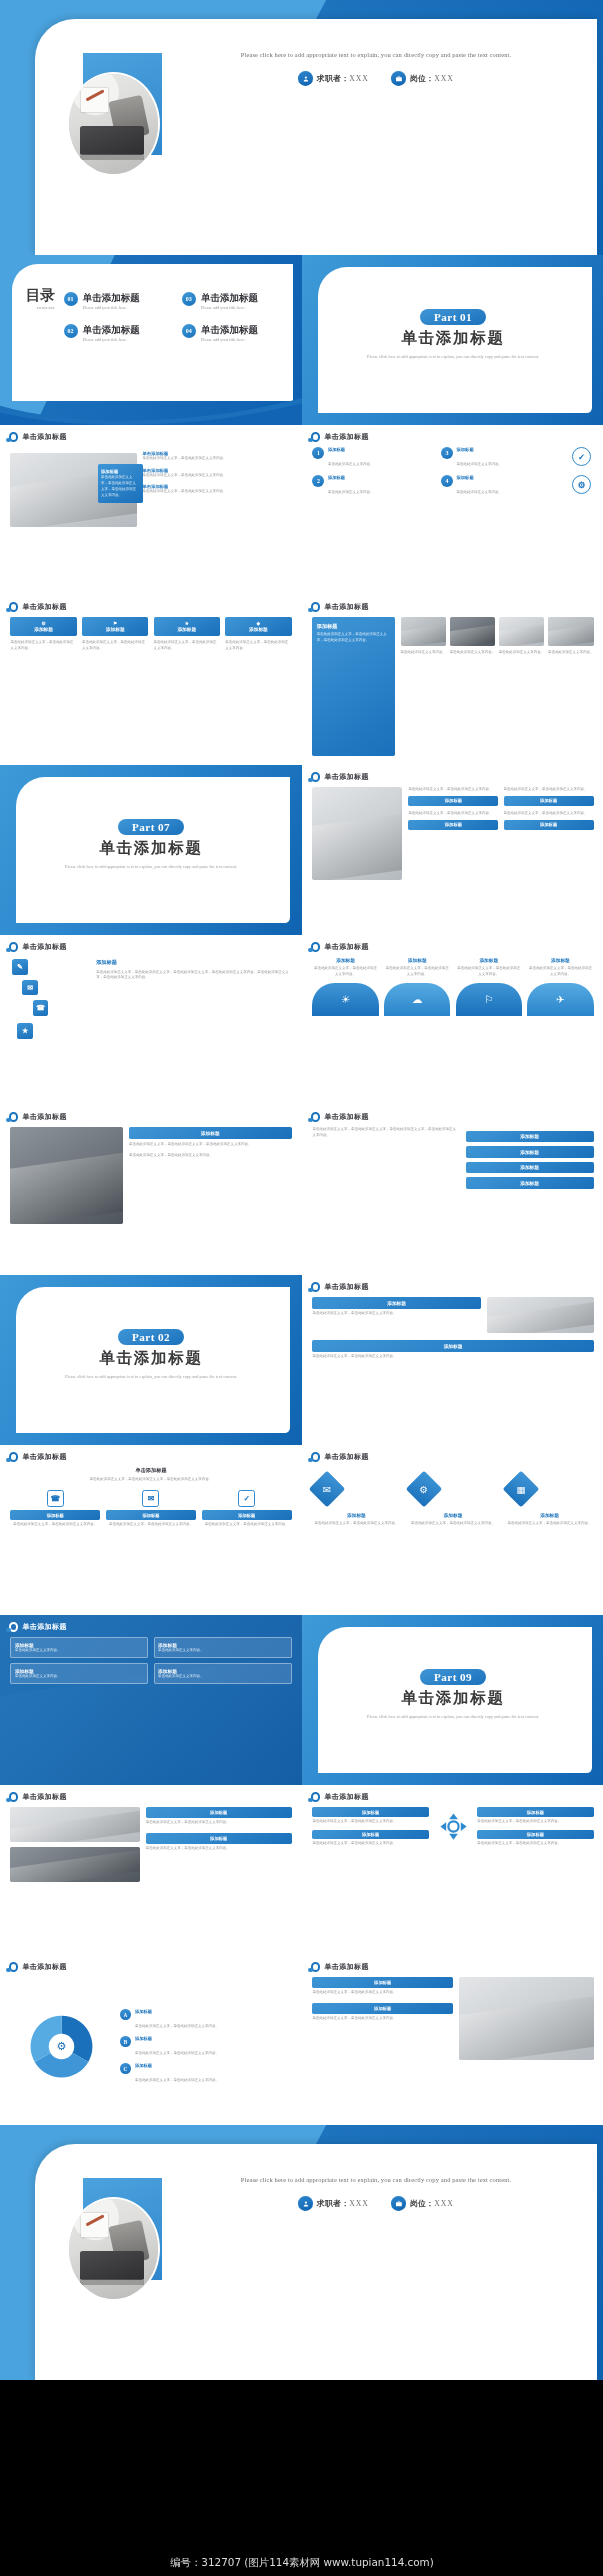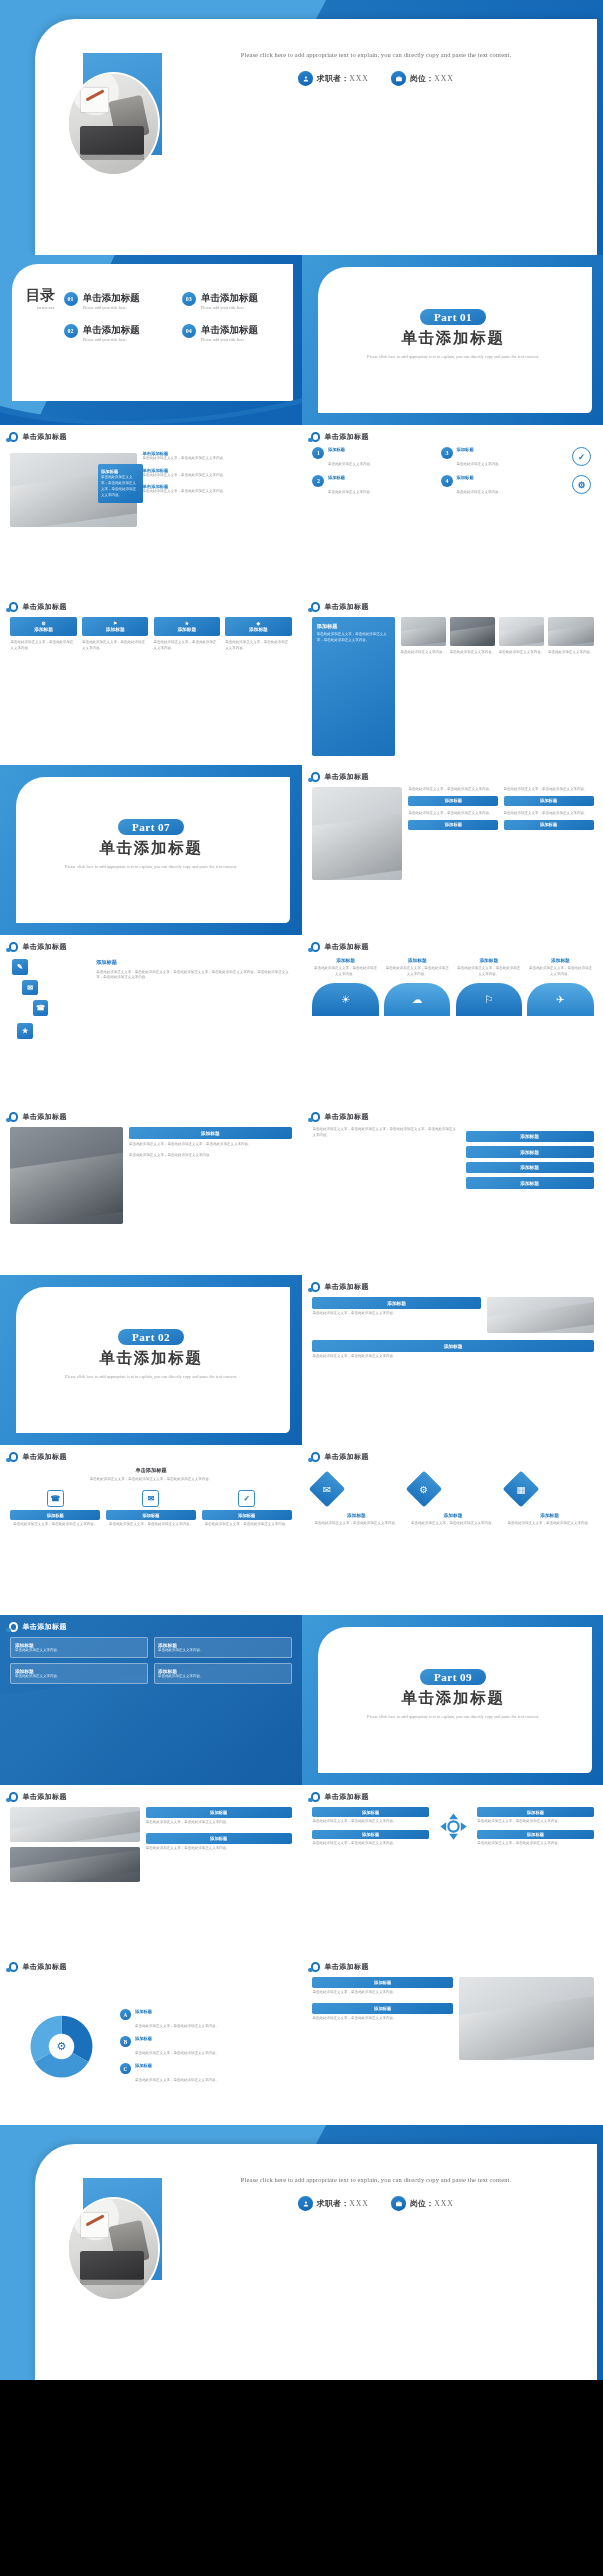--- a/index.html
+++ b/index.html
@@ -780,15 +780,16 @@
                 <rect x="3" y="7" width="18" height="12" rx="1.6"></rect>
                 <path d="M9 7V5.2A1.2 1.2 0 0 1 10.2 4h3.6A1.2 1.2 0 0 1 15 5.2V7" stroke="#fff" stroke-width="1.8" fill="none"></path>
               </svg>
           </span>
           <span class="btx"><span>岗位：</span><i>XXX</i></span>
         </div>
       </div>
     </div>
   </div>
 
+  <div class="footer">编号：312707 (图片114素材网 www.tupian114.com)</div>
 
 </div>
 
 
 </body></html>

